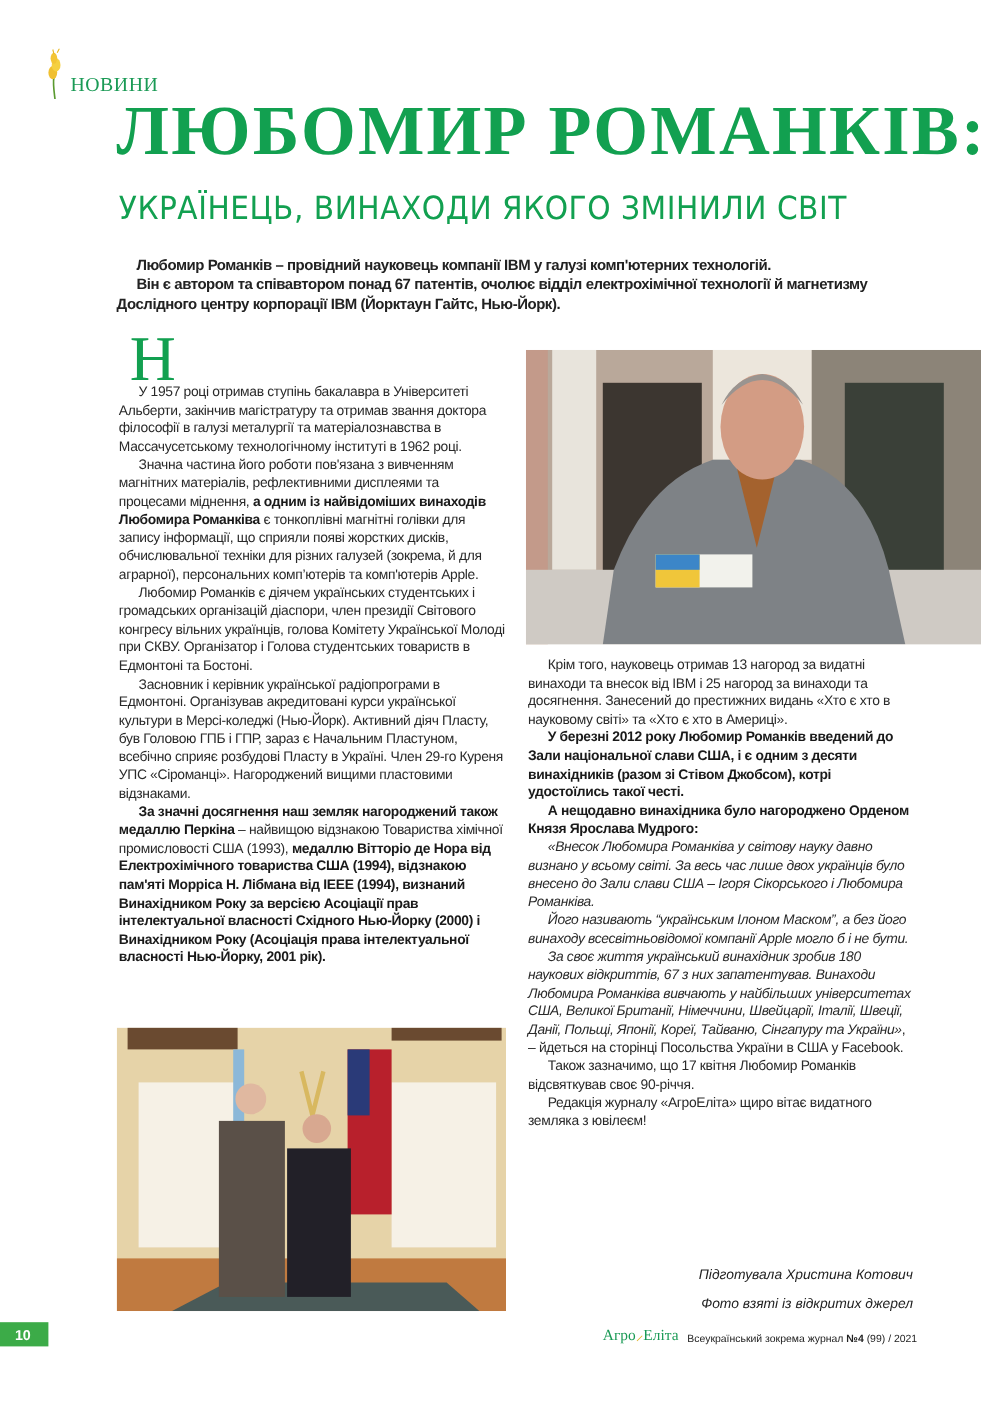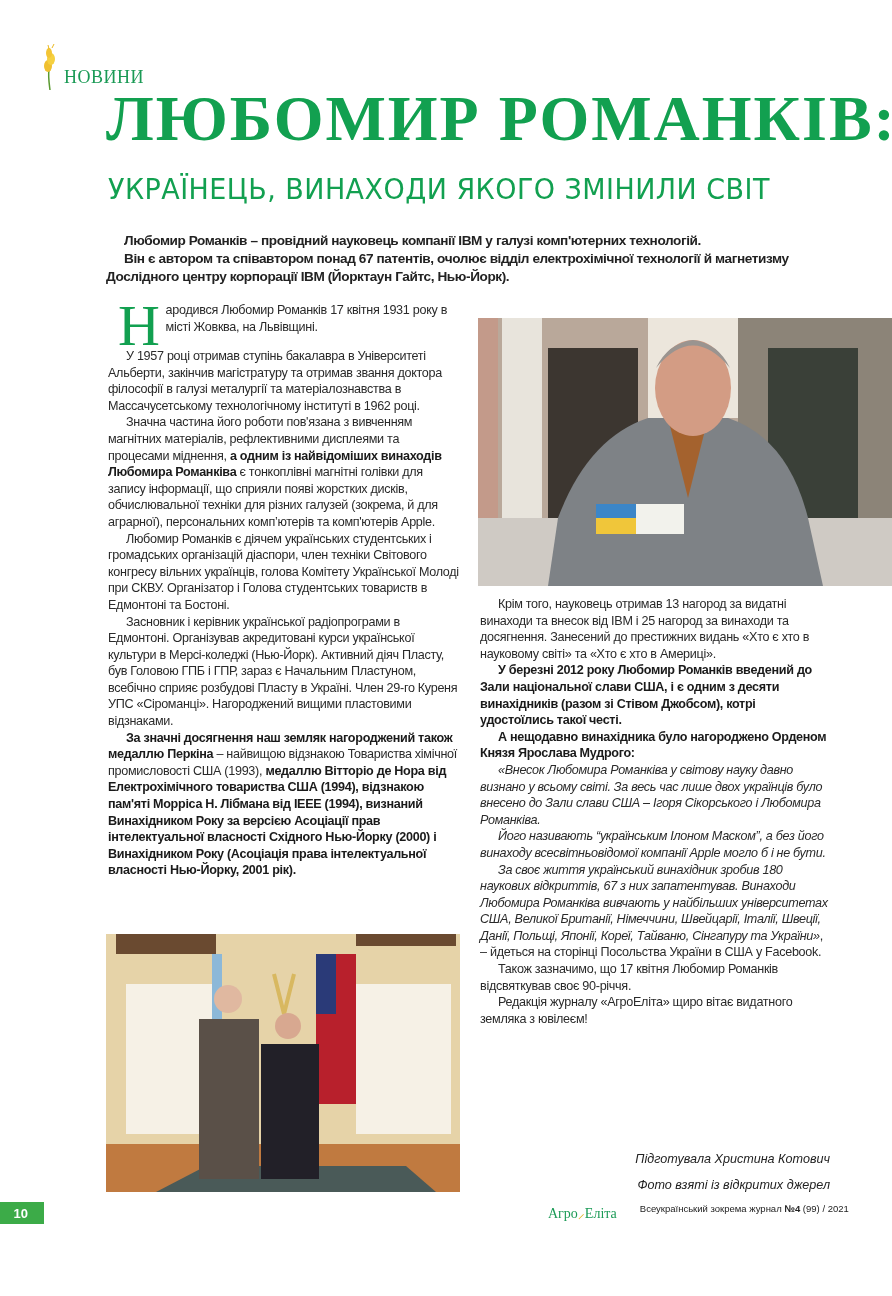--- a/index.html
+++ b/index.html
@@ -25,21 +25,21 @@
     #col-left { left: 108px; top: 302px; width: 352px; }
     #col-right { left: 480px; top: 596px; width: 352px; }
     .dropcap { float: left; font-family: "Liberation Serif", "DejaVu Serif", serif; color: #12a050;
       font-size: 58px; line-height: 44px; margin: 2px 6px 0 10px; }
     .photo { overflow: hidden; }
     #photo-top { left: 478px; top: 318px; width: 414px; height: 268px; }
     #photo-bottom { left: 106px; top: 934px; width: 354px; height: 258px; }
     #byline { right: 62px; top: 1146px; text-align: right; font-style: italic; font-size: 12.6px; color: #222; line-height: 26px; margin-left: 34px; }
     #page-badge { left: 0; top: 1202px; width: 44px; height: 22px; background: #3cab48; color: #fff;
       font-weight: bold; font-size: 13px; display: flex; align-items: center; justify-content: flex-end; padding-right: 16px; box-sizing: border-box; }
-    #footer { left: 548px; top: 1203px; display: flex; align-items: flex-start; gap: 23px; white-space: nowrap; }
+    #footer { left: 548px; top: 1203px; display: flex; align-items: flex-end; gap: 8px; white-space: nowrap; }
     #footer .logo { font-family: "Liberation Serif", serif; color: #1a9a55; font-size: 14px; }
     #footer .logo .mark { color: #e0b020; }
     #footer .pub { font-size: 9.5px; color: #222; }
     #footer .pub b { font-weight: bold; }
   </style>
 </head>
 <body>
 
 <div id="section-tag" class="abs">
   <svg class="wheat" viewBox="0 0 20 48">
@@ -55,25 +55,25 @@
 <div id="title" class="abs">ЛЮБОМИР РОМАНКІВ:</div>
 <div id="subtitle" class="abs">УКРАЇНЕЦЬ, ВИНАХОДИ ЯКОГО ЗМІНИЛИ СВІТ</div>
 
 <div id="lead" class="abs">
   <p>Любомир Романків – провідний науковець компанії IBM у галузі комп'ютерних технологій.</p>
   <p>Він є автором та співавтором понад 67 патентів, очолює відділ електрохімічної технології й магнетизму Дослідного центру корпорації IBM (Йорктаун Гайтс, Нью-Йорк).</p>
 </div>
 
 <div id="col-left" class="abs col">
   <p class="noindent">
-    <span class="dropcap">Н</span><span>ародився Любомир Романків 17 квітня 1931 року в  місті Жовква, на Львівщині.</span>
+    <span class="dropcap">Н</span>
   </p>
   <p style="clear:both">У 1957 році отримав ступінь бакалавра в Університеті Альберти, закінчив магістратуру та отримав звання доктора філософії в галузі металургії та матеріалознавства в Массачусетському технологічному інституті в 1962 році.</p>
   <p><span>Значна частина його роботи пов'язана з вивченням магнітних матеріалів, рефлективними дисплеями та процесами міднення, </span><b>а одним із найвідоміших винаходів Любомира Романківа</b><span> є тонкоплівні магнітні голівки для запису інформації, що сприяли появі жорстких дисків, обчислювальної техніки для різних галузей (зокрема, й для аграрної), персональних комп’ютерів та комп'ютерів Apple.</span></p>
-  <p>Любомир Романків є діячем українських студентських і громадських організацій діаспори, член техніки Світового конгресу вільних українців, голова Комітету Української Молоді при СКВУ. Організатор і Голова студентських товариств в Едмонтоні та Бостоні.</p>
+  <p>Любомир Романків є діячем українських студентських і громадських організацій діаспори, член президії Світового конгресу вільних українців, голова Комітету Української Молоді при СКВУ. Організатор і Голова студентських товариств в Едмонтоні та Бостоні.</p>
   <p>Засновник і керівник української радіопрограми в Едмонтоні. Організував акредитовані курси української культури в Мерсі-коледжі (Нью-Йорк). Активний діяч Пласту, був Головою ГПБ і ГПР, зараз є Начальним Пластуном, всебічно сприяє розбудові Пласту в Україні. Член 29-го Куреня УПС «Сіроманці». Нагороджений вищими пластовими відзнаками.</p>
   <p><b>За значні досягнення наш земляк нагороджений також медаллю Перкіна</b><span> – найвищою відзнакою Товариства хімічної промисловості США (1993), </span><b>медаллю Вітторіо де Нора від Електрохімічного товариства США (1994), відзнакою пам'яті Морріса Н. Лібмана від IEEE (1994), визнаний Винахідником Року за версією Асоціації прав інтелектуальної власності Східного Нью-Йорку (2000) і Винахідником Року (Асоціація права інтелектуальної власності Нью-Йорку, 2001 рік).</b></p>
 </div>
 
 <div id="photo-top" class="abs photo">
   <svg width="414" height="268" viewBox="0 0 414 268">
     <rect width="414" height="268" fill="#b9a89a"></rect>
     <rect x="0" y="0" width="20" height="268" fill="#c39a8a"></rect>
     <rect x="24" y="0" width="40" height="200" fill="#e8e4dc"></rect>
     <rect x="70" y="30" width="90" height="190" fill="#3c3630"></rect>

